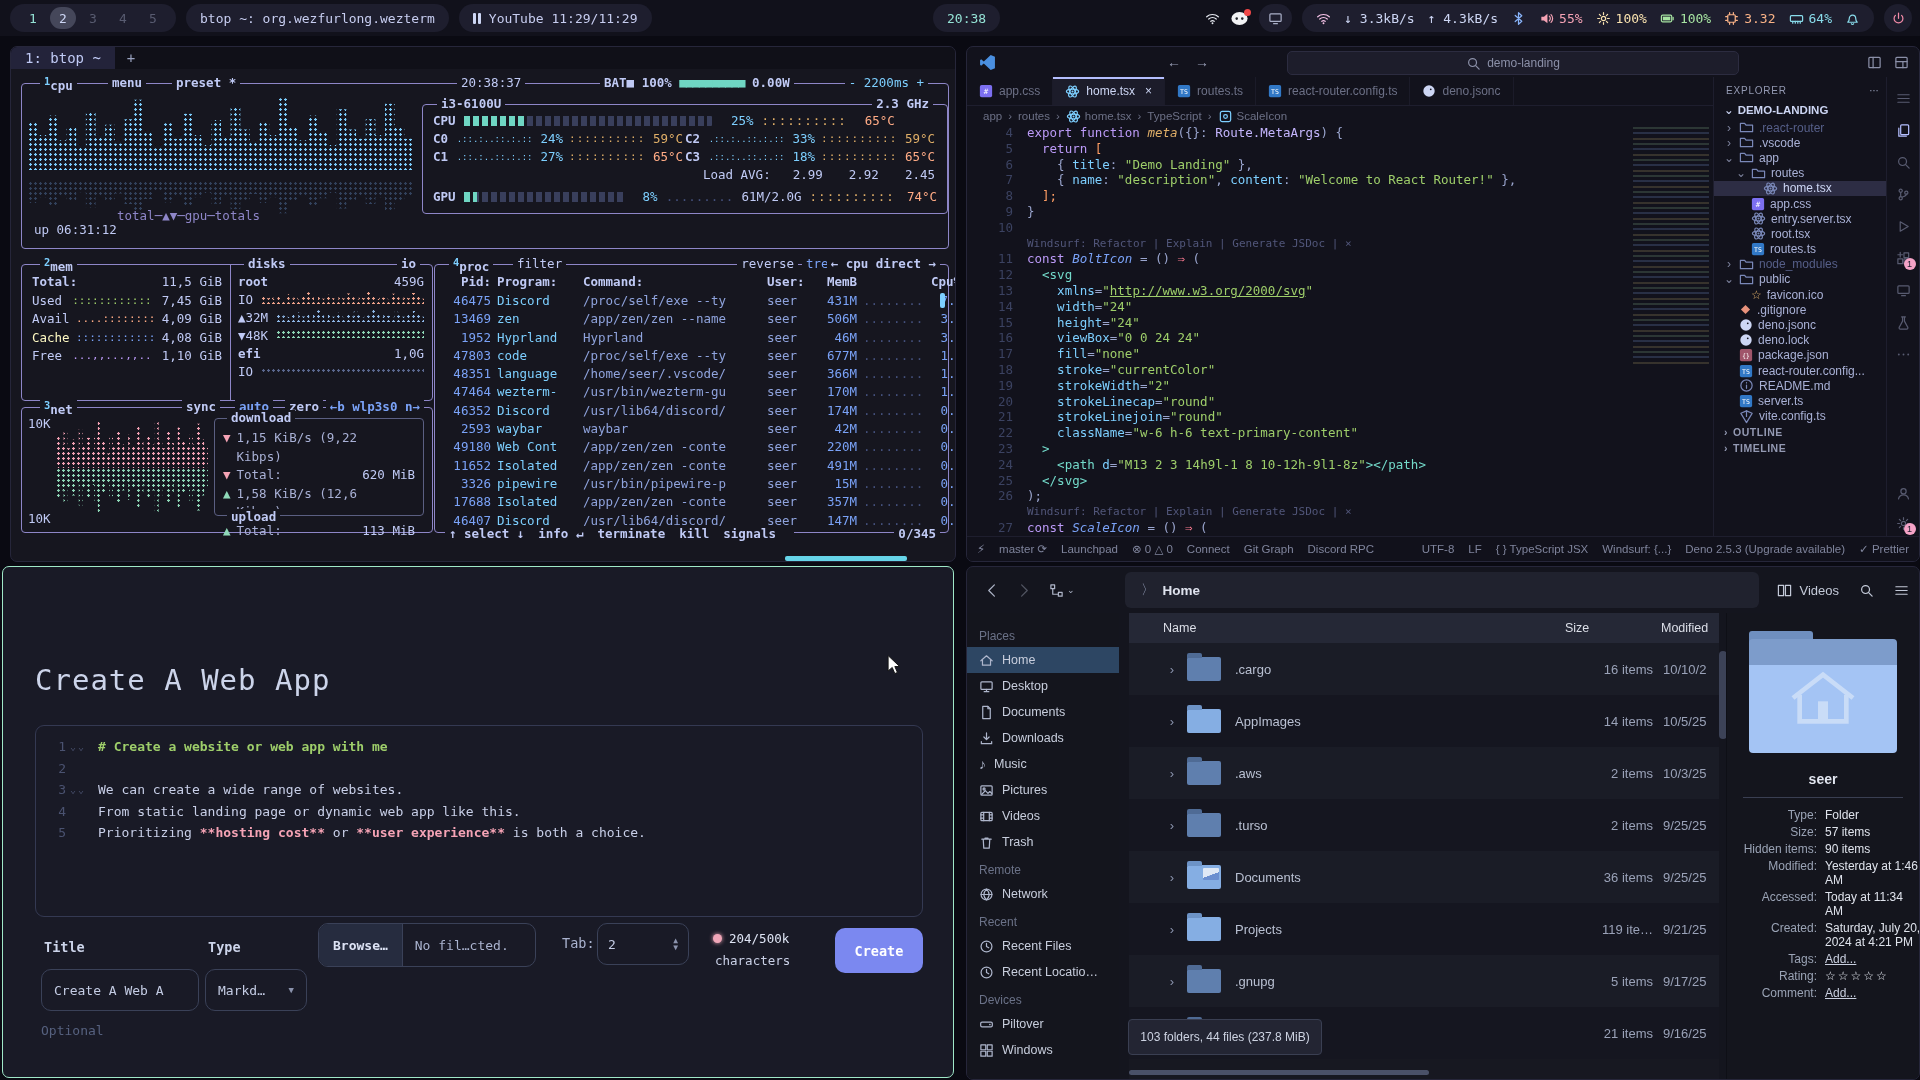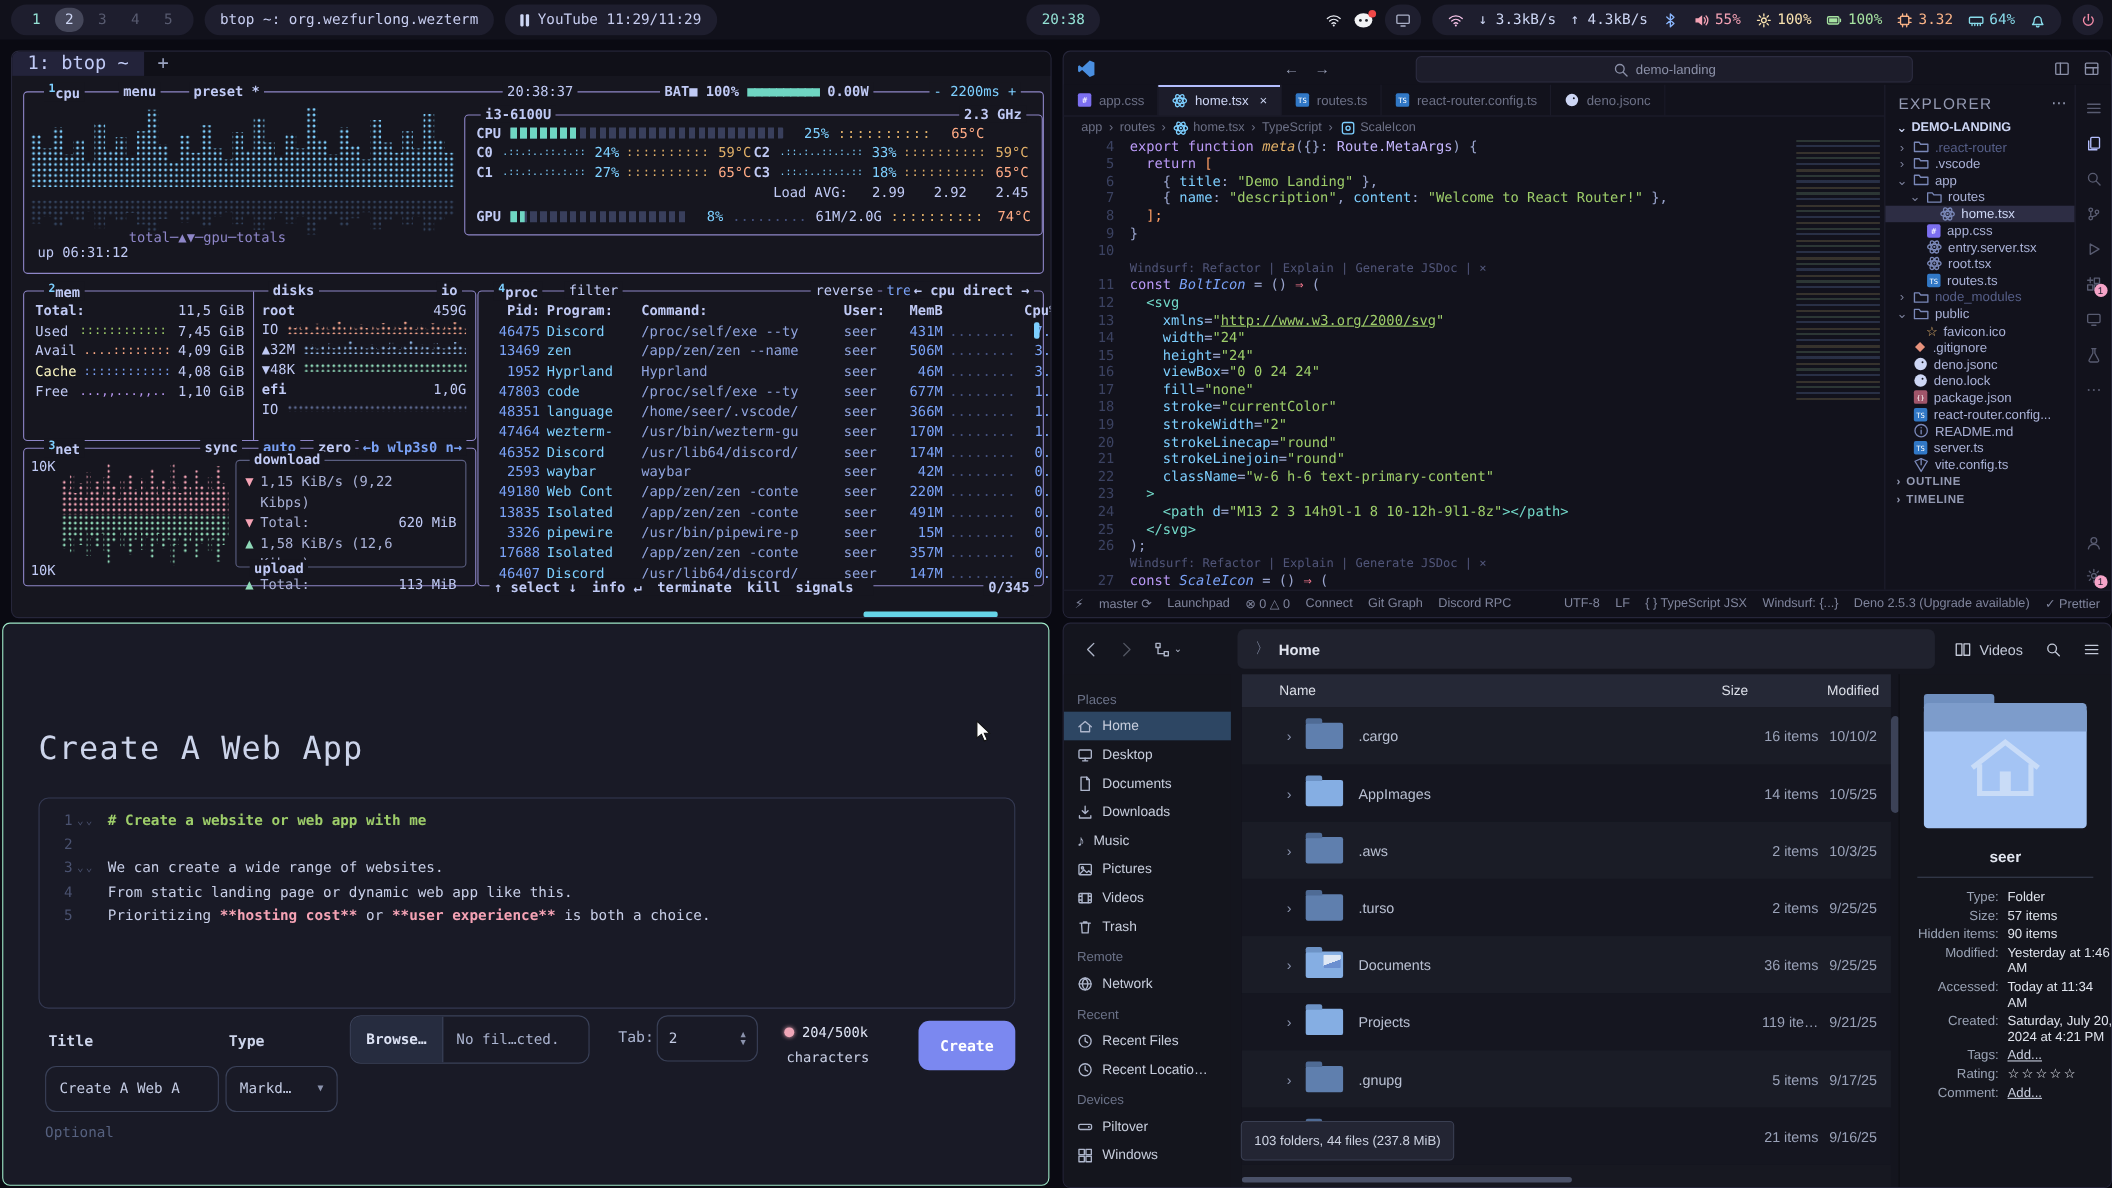--- a/index.html
+++ b/index.html
@@ -33,21 +33,21 @@
   .traypill{display:flex;gap:13px;align-items:center;}
   .tray-item{display:flex;align-items:center;gap:5px;font-size:13px;}
   .powerbtn{width:28px;height:28px;border-radius:50%;background:var(--pill);display:flex;align-items:center;
             justify-content:center;color:#f38ba8;margin:0 8px 0 10px;}
   svg.ic{display:block;}
   
   .win{position:absolute;border-radius:7px;overflow:hidden;box-sizing:border-box;}
   
   .win-btop{left:10px;top:46px;width:946px;height:516px;background:var(--term);border:1px solid #26263a;
             font-family:"DejaVu Sans Mono",monospace;font-size:12.5px;color:var(--fg);}
-  .wtabs{height:22px;background:#101018;display:flex;align-items:center;font-size:17px;color:#9aa3c0;}
+  .wtabs{height:22px;background:#101018;display:flex;align-items:center;font-size:14px;color:#9aa3c0;}
   .wtab{background:#23233a;height:22px;display:flex;align-items:center;padding:0 14px;color:#c0caf5;}
   .wplus{padding:0 12px;color:#9aa3c0;}
   .bbox{position:absolute;border:1px solid var(--bord);border-radius:4px;}
   .blab{position:absolute;top:-9px;background:var(--term);padding:0 4px;font-weight:bold;color:var(--fg);white-space:nowrap;}
   .blab sup{color:var(--cyan);font-weight:bold;}
   .blab-b{position:absolute;bottom:-9px;background:var(--term);padding:0 4px;white-space:nowrap;}
   .dotbg{background-image:radial-gradient(var(--dc) 1.1px,transparent 1.45px);background-size:5px 5px;}
   .sky{clip-path:polygon(0% 100%,0% 38%,2.5% 38%,2.5% 55%,5% 55%,5% 30%,7.5% 30%,7.5% 62%,10% 62%,10% 45%,12.5% 45%,12.5% 70%,15% 70%,15% 25%,17.5% 25%,17.5% 58%,20% 58%,20% 42%,22.5% 42%,22.5% 66%,25% 66%,25% 35%,27.5% 35%,27.5% 10%,30% 10%,30% 50%,32.5% 50%,32.5% 72%,35% 72%,35% 40%,37.5% 40%,37.5% 60%,40% 60%,40% 28%,42.5% 28%,42.5% 55%,45% 55%,45% 68%,47.5% 68%,47.5% 36%,50% 36%,50% 58%,52.5% 58%,52.5% 20%,55% 20%,55% 48%,57.5% 48%,57.5% 65%,60% 65%,60% 38%,62.5% 38%,62.5% 55%,65% 55%,65% 8%,67.5% 8%,67.5% 45%,70% 45%,70% 62%,72.5% 62%,72.5% 30%,75% 30%,75% 52%,77.5% 52%,77.5% 68%,80% 68%,80% 22%,82.5% 22%,82.5% 48%,85% 48%,85% 60%,87.5% 60%,87.5% 35%,90% 35%,90% 55%,92.5% 55%,92.5% 15%,95% 15%,95% 45%,97.5% 45%,97.5% 60%,100% 60%,100% 100%);}
   .meter{height:10px;border-radius:1px;position:relative;
          background:repeating-linear-gradient(90deg,#393f5c 0 6px,transparent 6px 9px);}
@@ -82,21 +82,21 @@
   .vrow{display:flex;white-space:pre;}
   .vln{width:46px;text-align:right;padding-right:14px;color:#3b4261;flex:none;}
   .lens{color:#51567a;font-size:11px;}
   .k{color:#bb9af7}.f{color:#e0af68;font-style:italic}.t{color:#c4b5fd;}
   .w{color:#9aa5ce}.o{color:#ff9e64}.s{color:#9ece6a}.u{color:#9ece6a;text-decoration:underline}
   .a{color:#7dcfff}.g{color:#73daca}.d{color:#c0caf5}.p{color:#f5788e}.c{color:#7aa2f7;font-style:italic}
   .vminimap{position:absolute;left:666px;top:80px;width:76px;height:240px;opacity:.65;
     background:repeating-linear-gradient(180deg,#3a4a42 0 2px,transparent 2px 5px,#35405c 5px 7px,transparent 7px 11px,#4a4436 11px 13px,transparent 13px 16px);}
   .vexp{position:absolute;left:746px;top:30px;width:176px;bottom:24px;background:var(--vbg);border-left:1px solid #1e1e2e;}
   .vexph{display:flex;justify-content:space-between;align-items:center;padding:8px 10px 4px 12px;
-         font-size:14px;letter-spacing:.08em;color:#9399b2;}
+         font-size:10px;letter-spacing:.08em;color:#9399b2;}
   .vroot{font-weight:bold;font-size:11.5px;color:#cdd6f4;padding:3px 0 3px 10px;display:flex;gap:4px;align-items:center;}
   .vitem{display:flex;align-items:center;gap:5px;height:15.2px;font-size:12px;color:#a9b1d6;white-space:nowrap;overflow:hidden;}
   .vitem .chev{width:10px;color:#7c819c;flex:none;text-align:center;}
   .vitem.dim{color:#565f89;}
   .vitem.sel{background:#2d2d44;color:#cdd6f4;}
   .vsect{font-weight:bold;font-size:10.5px;color:#9399b2;padding:2px 0 2px 10px;display:flex;gap:5px;align-items:center;letter-spacing:.05em;}
   .vact{position:absolute;right:0;top:30px;width:32px;bottom:24px;background:var(--vbg);border-left:1px solid #1e1e2e;
         display:flex;flex-direction:column;align-items:center;gap:17px;padding-top:14px;color:#585b70;}
   .vact .on{color:#b4befe;}
   .vact-b{position:absolute;right:0;bottom:30px;width:32px;display:flex;flex-direction:column;align-items:center;gap:15px;color:#585b70;}
@@ -512,21 +512,21 @@
           <div class="procrow"><span class="pc-pid">48351</span><span class="pc-prog">language</span><span class="pc-cmd">/home/seer/.vscode/</span>
    <span class="pc-user">seer</span><span class="pc-mem">366M</span><span class="pc-dots">..........</span><span class="pc-cpu">1.0</span></div>
           <div class="procrow"><span class="pc-pid">47464</span><span class="pc-prog">wezterm-</span><span class="pc-cmd">/usr/bin/wezterm-gu</span>
    <span class="pc-user">seer</span><span class="pc-mem">170M</span><span class="pc-dots">..........</span><span class="pc-cpu">1.0</span></div>
           <div class="procrow"><span class="pc-pid">46352</span><span class="pc-prog">Discord</span><span class="pc-cmd">/usr/lib64/discord/</span>
    <span class="pc-user">seer</span><span class="pc-mem">174M</span><span class="pc-dots">..........</span><span class="pc-cpu">0.5</span></div>
           <div class="procrow"><span class="pc-pid">2593</span><span class="pc-prog">waybar</span><span class="pc-cmd">waybar</span>
    <span class="pc-user">seer</span><span class="pc-mem">42M</span><span class="pc-dots">..........</span><span class="pc-cpu">0.4</span></div>
           <div class="procrow"><span class="pc-pid">49180</span><span class="pc-prog">Web Cont</span><span class="pc-cmd">/app/zen/zen -conte</span>
    <span class="pc-user">seer</span><span class="pc-mem">220M</span><span class="pc-dots">..........</span><span class="pc-cpu">0.3</span></div>
-          <div class="procrow"><span class="pc-pid">13835</span><span class="pc-prog">Isolated</span><span class="pc-cmd">/app/zen/zen -conte</span>
+          <div class="procrow"><span class="pc-pid">11652</span><span class="pc-prog">Isolated</span><span class="pc-cmd">/app/zen/zen -conte</span>
    <span class="pc-user">seer</span><span class="pc-mem">491M</span><span class="pc-dots">..........</span><span class="pc-cpu">0.2</span></div>
           <div class="procrow"><span class="pc-pid">3326</span><span class="pc-prog">pipewire</span><span class="pc-cmd">/usr/bin/pipewire-p</span>
    <span class="pc-user">seer</span><span class="pc-mem">15M</span><span class="pc-dots">..........</span><span class="pc-cpu">0.2</span></div>
           <div class="procrow"><span class="pc-pid">17688</span><span class="pc-prog">Isolated</span><span class="pc-cmd">/app/zen/zen -conte</span>
    <span class="pc-user">seer</span><span class="pc-mem">357M</span><span class="pc-dots">..........</span><span class="pc-cpu">0.2</span></div>
           <div class="procrow"><span class="pc-pid">46407</span><span class="pc-prog">Discord</span><span class="pc-cmd">/usr/lib64/discord/</span>
    <span class="pc-user">seer</span><span class="pc-mem">147M</span><span class="pc-dots">..........</span><span class="pc-cpu">0.1</span></div>
         </div>
       <div style="position:absolute;right:3px;top:28px;width:5px;height:15px;background:var(--cyan);border-radius:2px;"></div>
       <span class="blab-b" style="left:10px;color:#9aa5ce;" id="procfooter"><span style="margin-right:14px;"><b style="color:#c0caf5;">↑ select ↓</b></span><span style="margin-right:14px;"><b style="color:#c0caf5;">info ↵</b></span><span style="margin-right:14px;"><b style="color:#c0caf5;">terminate</b></span><span style="margin-right:14px;"><b style="color:#c0caf5;">kill</b></span><span style="margin-right:14px;"><b style="color:#c0caf5;">signals</b></span></span>

